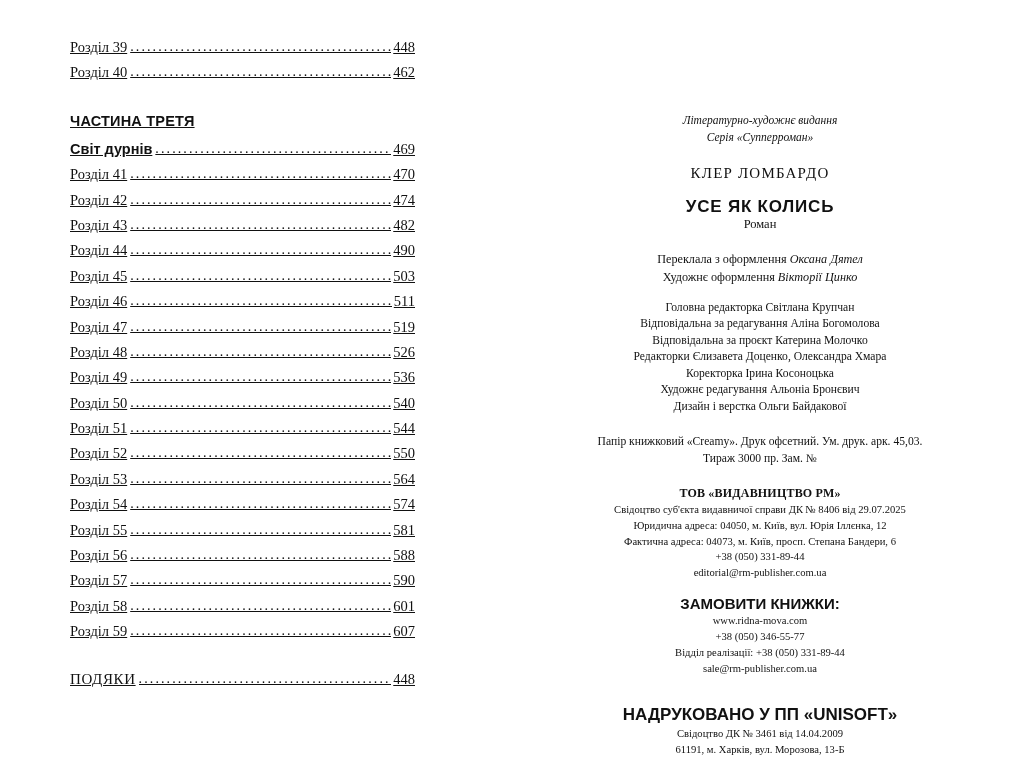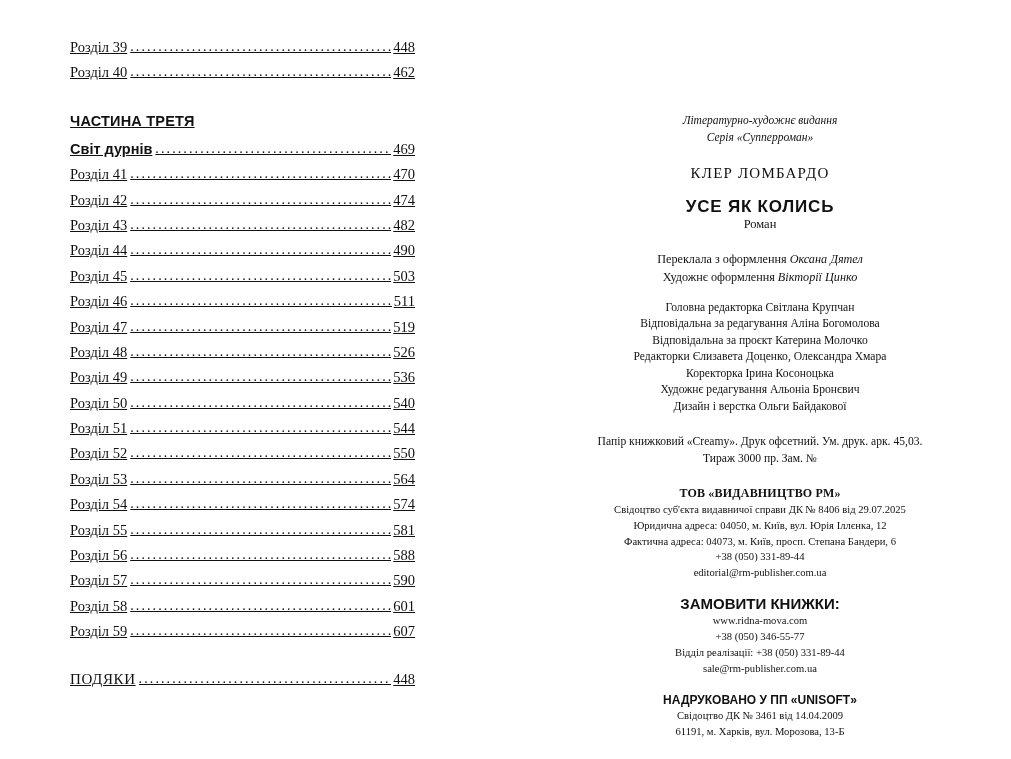--- a/index.html
+++ b/index.html
@@ -137,22 +137,22 @@
     margin-top: 14px;
   }
   .c-order-lines {
     font-size: 10.6px;
     line-height: 1.5;
     margin-top: 1px;
   }
   .c-printer-head {
     font-family: "Liberation Sans", sans-serif;
     font-weight: bold;
-    font-size: 12px;
-    margin-top: 16px;
+    font-size: 17px;
+    margin-top: 28px;
   }
   .c-printer-lines {
     font-size: 10.6px;
     line-height: 1.5;
     margin-top: 1px;
   }
 </style>
 </head>
 <body>
 

